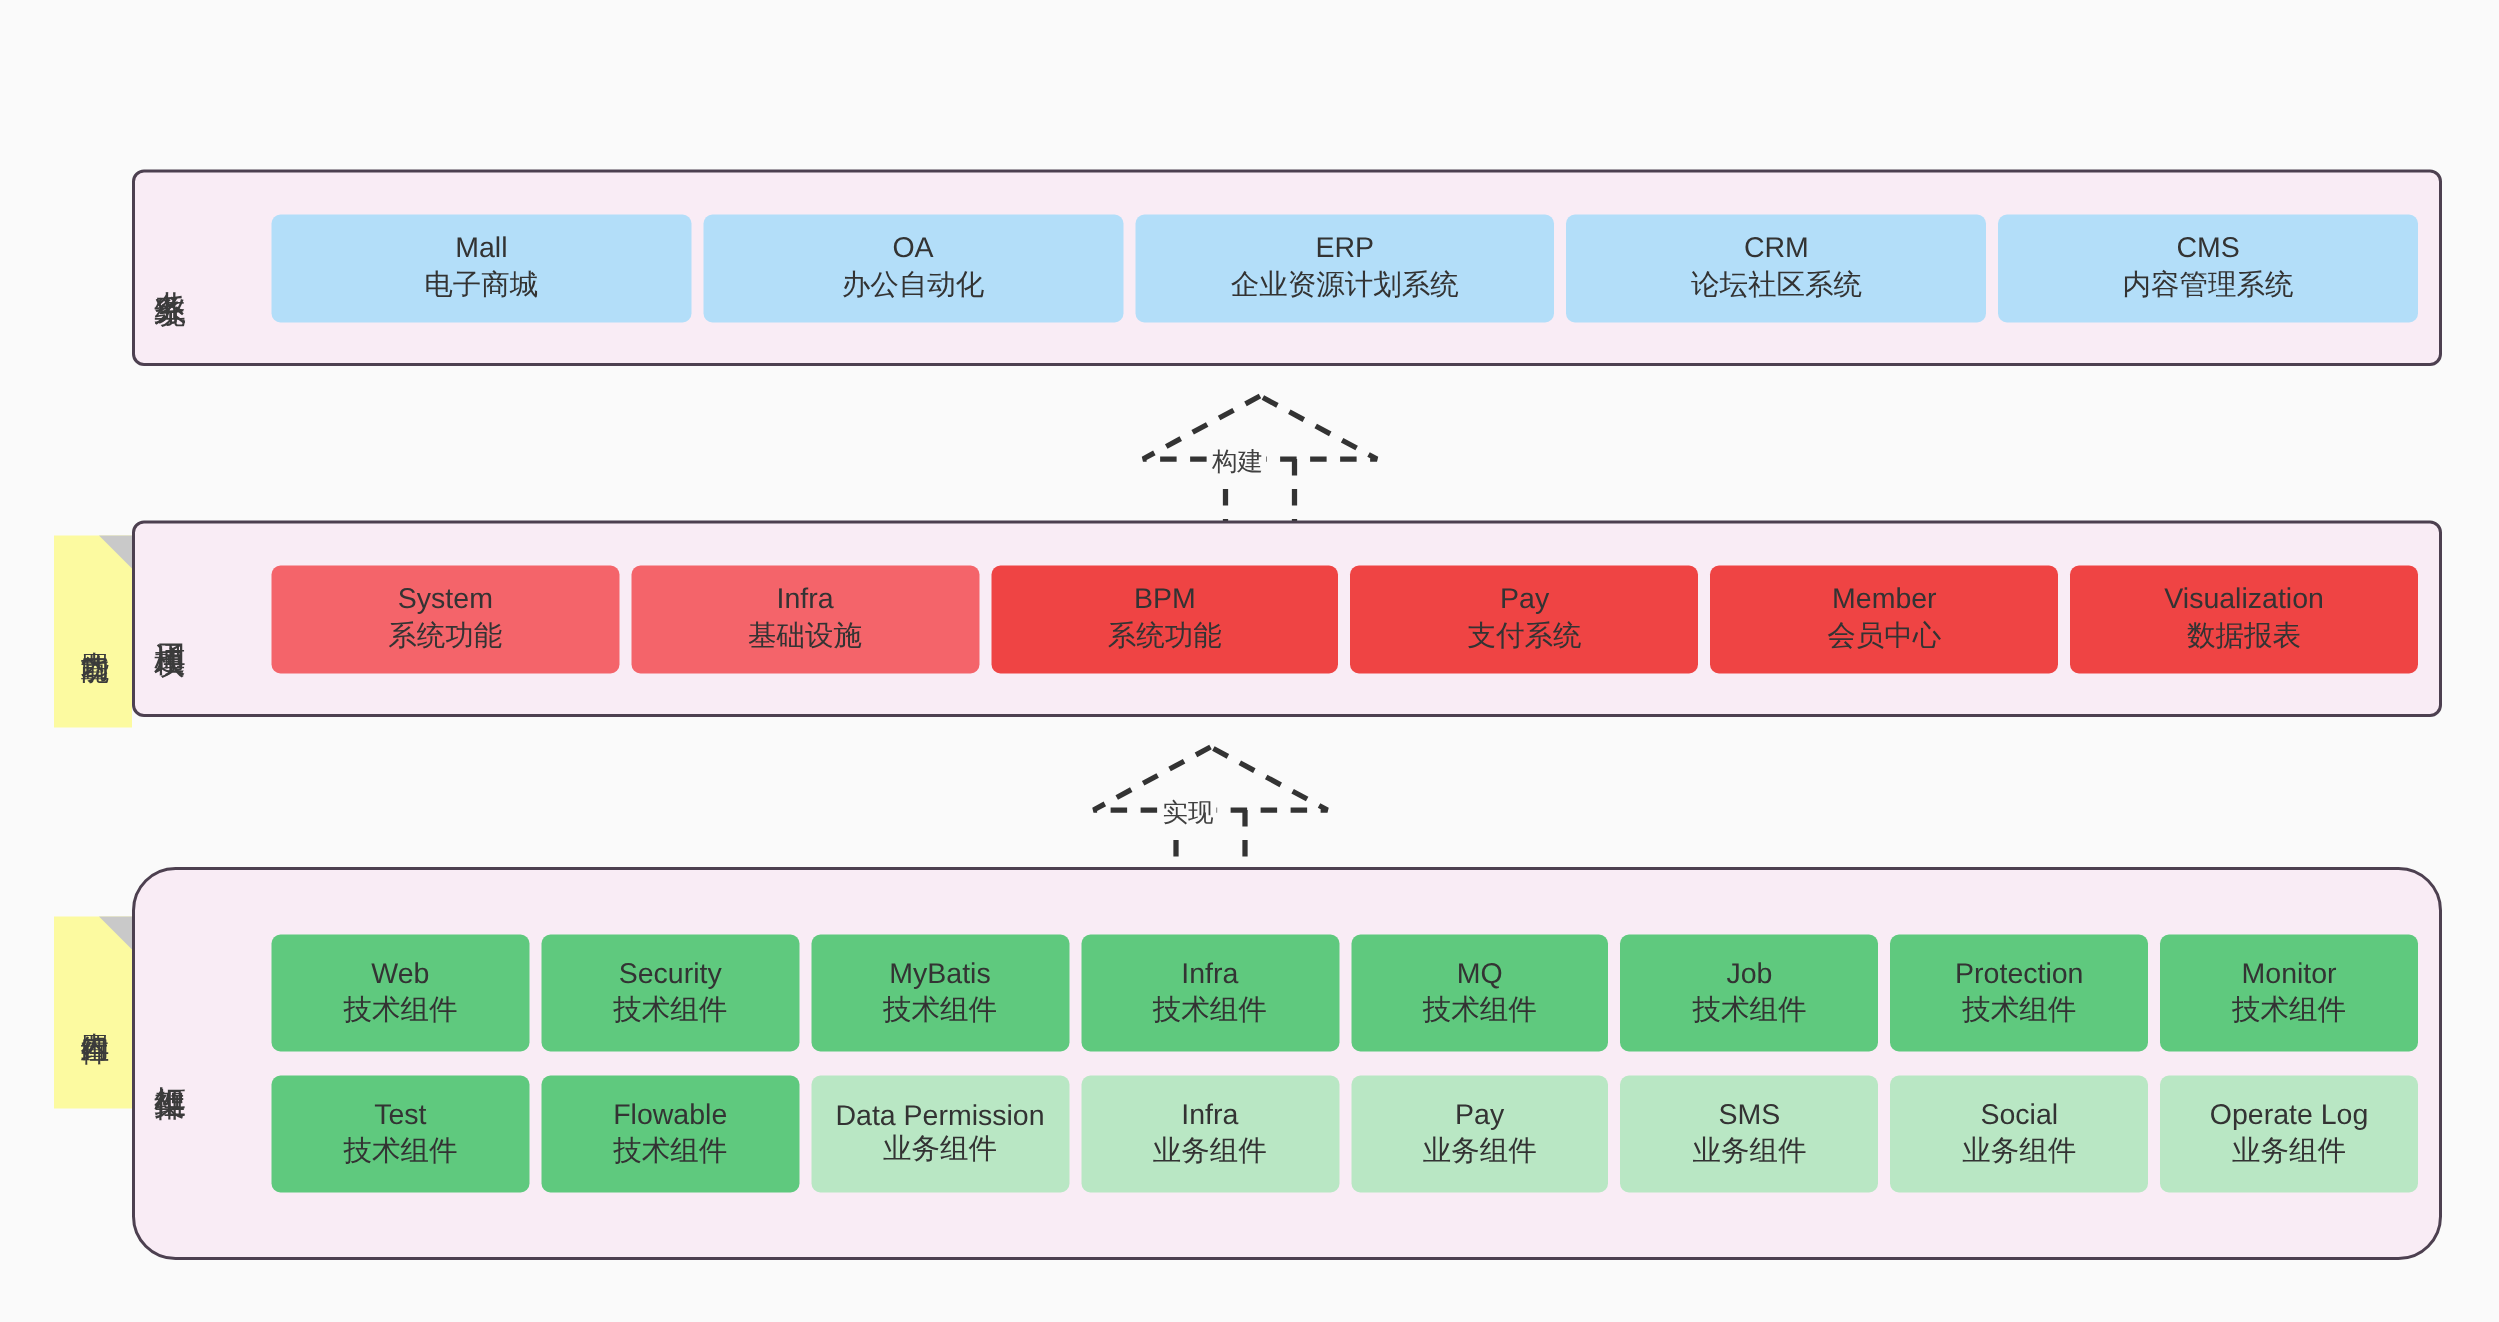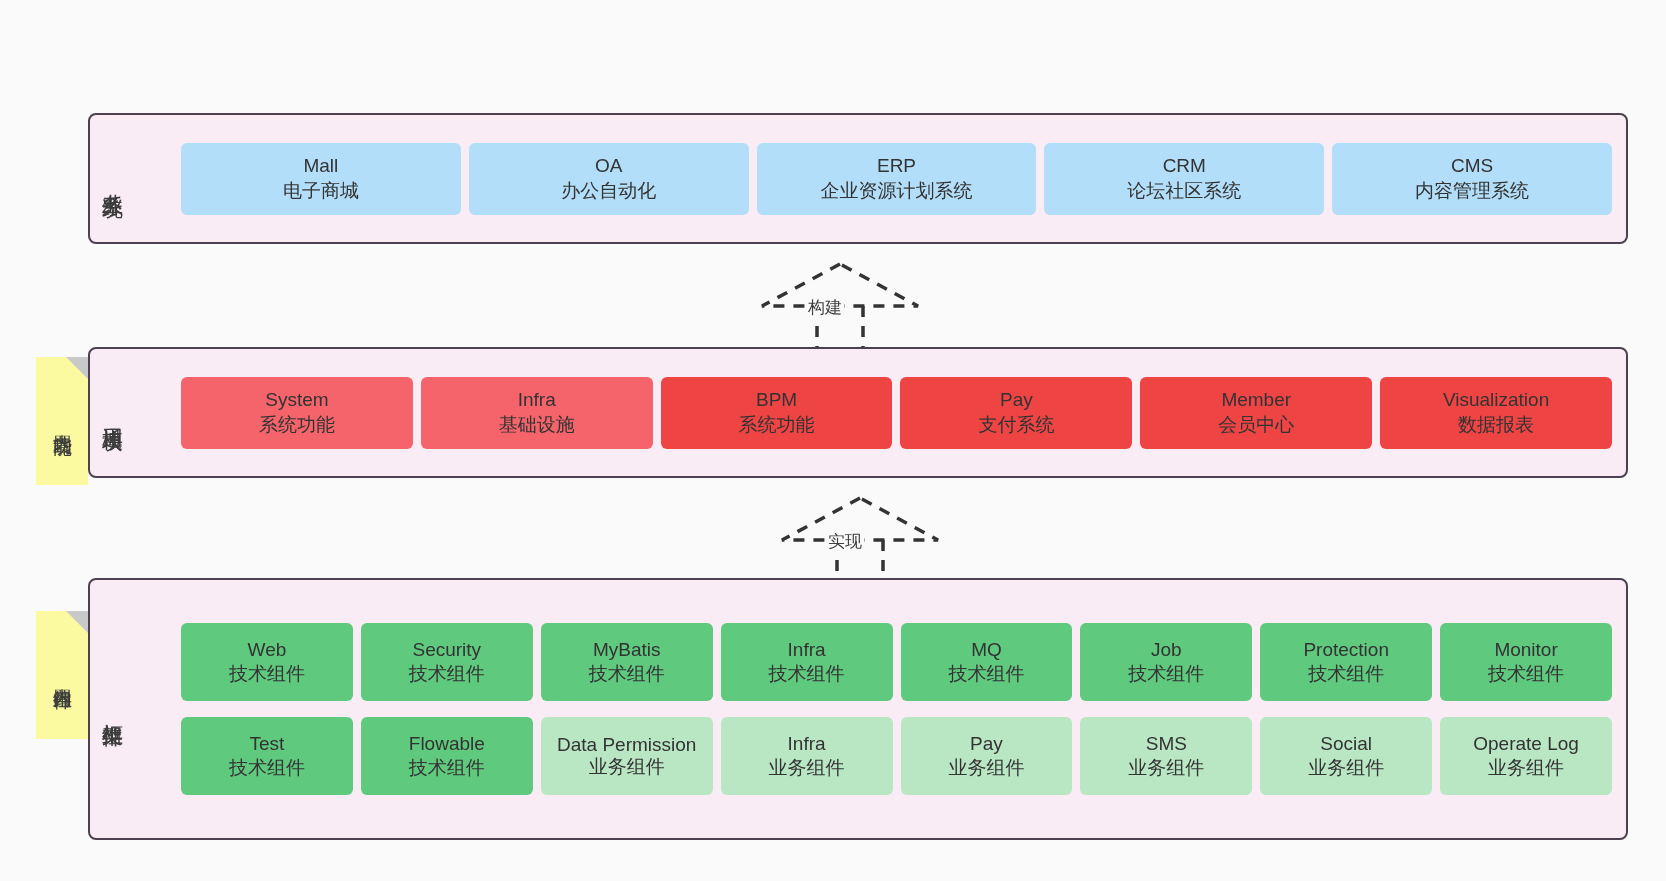--- a/index.html
+++ b/index.html
@@ -203,38 +203,38 @@
           <div class="cn">会员中心</div>
         </div>
         <div class="cell c-pink" style="height:72px">
           <div class="en">Visualization</div>
           <div class="cn">数据报表</div>
         </div>
       </div>
     </div>
   </div>
 
-  <div class="arrow" id="arrow-implement" style="left:765px; top:492px;">
+  <div class="arrow" id="arrow-implement" style="left:712px; top:492px;">
     <svg width="190" height="100" viewBox="0 0 190 100" aria-hidden="true">
       <g fill="none" stroke="#333333" stroke-width="3.5" stroke-dasharray="11 9" stroke-linecap="butt">
         <path d="M 95 6 L 17 48 L 173 48 Z"></path>
         <path d="M 72 48 L 72 96"></path>
         <path d="M 118 48 L 118 96"></path>
         <path d="M 72 96 L 118 96"></path>
       </g>
     </svg>
     <div class="arrow-label">实现</div>
   </div>
 
   <div class="sticky" id="sticky-builtin-components" style="left:36px; top:611px; width:52px; height:128px;">
     <span class="fold"></span>
     <span>内置组件</span>
   </div>
 
-  <div class="layer" id="layer-framework" style="left:88px; top:578px; width:1540px; height:262px;">
+  <div class="layer" id="layer-framework" style="left:88px; top:578px; width:1540px; height:262px;border-radius:29px;">
     <div class="layer-title">框架组件</div>
     <div class="layer-body">
 
       <div class="row">
         <div class="cell c-green" style="height:78px">
           <div class="en">Web</div>
           <div class="cn">技术组件</div>
         </div>
         <div class="cell c-green" style="height:78px">
           <div class="en">Security</div>

